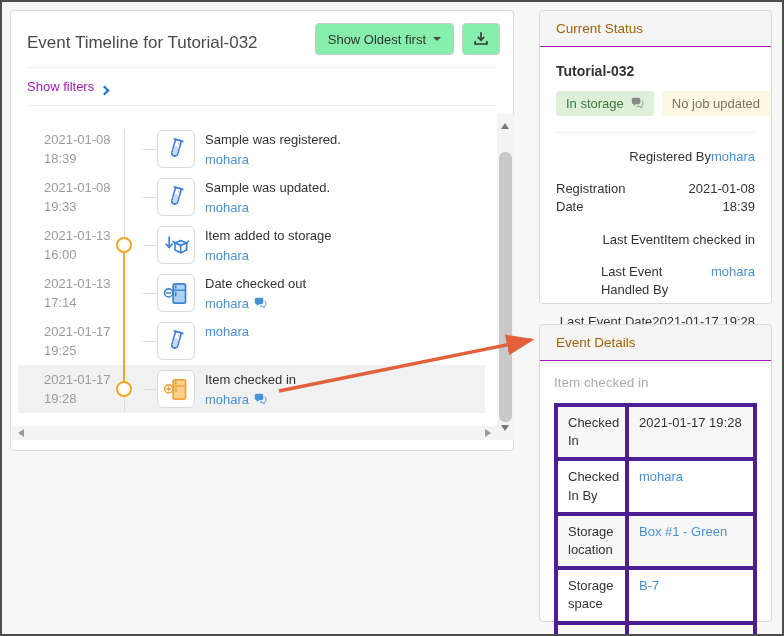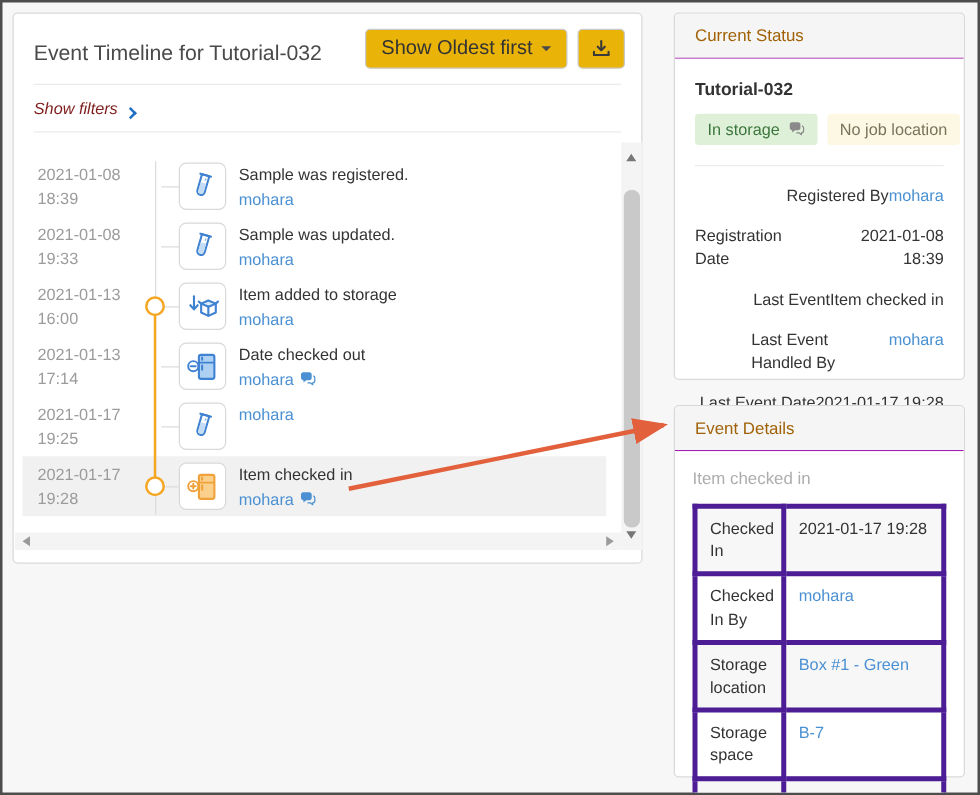--- a/index.html
+++ b/index.html
@@ -13,41 +13,41 @@
   .card { position:absolute; background:#fff; border:1px solid #d9d9d9; border-radius:4px; }
   .timeline-card { left:8px; top:8px; width:504px; height:441px; }
   .status-card  { left:537px; top:8px;  width:233px; height:294px; }
   .details-card { left:537px; top:322px; width:233px; height:298px; }
 
   
   .timeline-header { display:flex; justify-content:space-between; align-items:center;
                      padding:12px 13px 12px 16px; }
   .timeline-title { font-size:17px; color:#4a4a4a; padding-top:7px; }
   .header-actions { display:flex; gap:8px; }
-  .btn { background:#eab308; border:1px solid #c9c9c9; border-radius:4px; font-size:16px;
+  .btn { background:#86efac; border:1px solid #c9c9c9; border-radius:4px; font-size:13px;
          color:#333; padding:0 12px; height:32px; display:inline-flex; align-items:center;
          gap:7px; cursor:pointer; white-space:nowrap; }
   .icon-btn { width:38px; justify-content:center; padding:0; }
   .caret-down { width:0; height:0; border-left:4px solid transparent;
                 border-right:4px solid transparent; border-top:4px solid #4a4a4a; }
   .hr { border-top:1px solid #ebebeb; margin:0 16px; }
-  .filters-row { font-size:13px; color:#7f1d1d; padding:11px 16px; display:inline-flex;
-                 align-items:flex-end; gap:7px; cursor:pointer;font-style:italic; }
+  .filters-row { font-size:13px; color:#a21caf; padding:11px 16px; display:inline-flex;
+                 align-items:flex-end; gap:7px; cursor:pointer; }
   .chev { width:7px; height:7px; border-right:2px solid #1f6fc4; border-top:2px solid #1f6fc4;
           transform:rotate(45deg); margin-top:1px; }
 
   
   .tl-area { position:absolute; left:0; top:103px; width:486px; height:311px; overflow:hidden; }
   .hl-bg { position:absolute; left:7px; top:251px; width:467px; height:48px; background:#f1f1f1; }
   .tl-line { position:absolute; left:113px; top:15px; width:1px; height:283px; background:#dcdcdc; }
   .tl-line-orange { position:absolute; left:112px; top:131px; width:2px; height:144px;
                     background:var(--accent-orange,#f5a623); }
   .tl-node { position:absolute; left:105px; width:16px; height:16px; border-radius:50%;
              background:#fff; border:2px solid var(--accent-orange,#f5a623); }
-  .tl-row { position:absolute; left:4px; width:100%; height:48px; cursor:pointer; }
+  .tl-row { position:absolute; left:18px; width:100%; height:48px; cursor:pointer; }
   .tl-conn { position:absolute; left:114px; top:24px; width:15px; height:1px; background:#dcdcdc; }
   .tl-date { position:absolute; left:15px; top:6px; font-size:13px; color:#9b9b9b; line-height:1.45; }
   .tl-icon { position:absolute; left:128px; top:5px; width:38px; height:38px; background:#fff;
              border:1px solid #d9d9d9; border-radius:6px; display:flex; align-items:center;
              justify-content:center; }
   .tl-text { position:absolute; left:176px; top:5px; font-size:13px; color:#333; line-height:1.5; }
   .tl-user { display:inline-flex; align-items:center; gap:5px; font-size:13px; }
   .chat-ic { color:var(--accent-blue,#4a90d2); }
 
   
@@ -318,21 +318,21 @@
     <div class="status-body">
       <div class="item-name">Tutorial-032</div>
       <div class="badges">
         <span class="badge badge-success">
           <span>In storage</span>
           <svg class="chat-ic" width="13" height="13">
               <use href="#sym-chat"></use>
             </svg>
         </span>
         <span class="badge badge-warning">
-          <span>No job location</span>
+          <span>No job updated</span>
         </span>
       </div>
       <div class="body-divider"></div>
 
       <div class="status-row">
         <span class="lbl">Registered By</span>
         <a class="val">mohara</a>
       </div>
       <div class="status-row">
         <span class="lbl">Registration Date</span>

